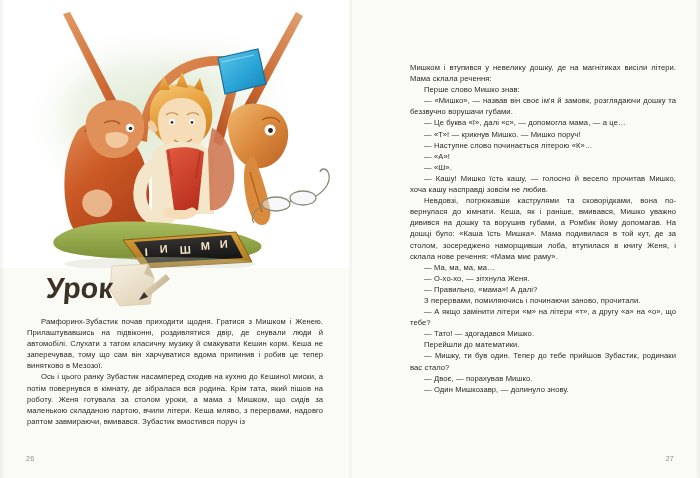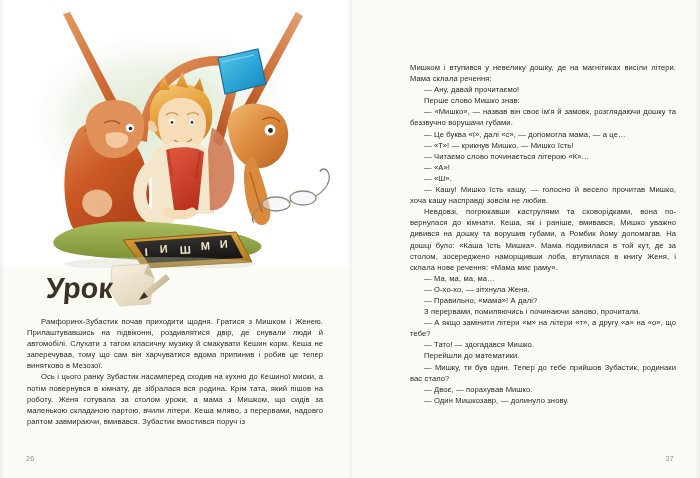--- a/index.html
+++ b/index.html
@@ -293,26 +293,25 @@
       <p class="para">Ось і цього ранку Зубастик насамперед сходив на кухню до Кешиної миски, а потім повернувся в кімнату, де зібралася вся родина. Крім тата, який пішов на роботу. Женя готувала за сто­лом уроки, а мама з Мишком, що сидів за маленькою складаною партою, вчили літери. Кеша мляво, з перервами, надовго раптом завмираючи, вмивався. Зубастик вмостився поруч із</p>
     </div>
 
     <div class="folio folio-left">26</div>
     <div class="edge-left"></div>
   </div>
 
   <div class="page page-right">
     <div class="col-text col-right-text inner" id="right-body">
         <p class="para noindent">Мишком і втупився у невелику дошку, де на магнітиках висіли літери. Мама склала речення:</p>
-        <p class="para line-dash">— Ану, давай прочитаємо!</p>
         <p class="para">Перше слово Мишко знав:</p>
         <p class="para line-dash">— «Мишко», — назвав він своє ім'я й замовк, розглядаючи до­шку та беззвучно ворушачи губами.</p>
         <p class="para line-dash">— Це буква «ї», далі «с», — допомогла мама, — а це…</p>
-        <p class="para line-dash">— «Т»! — крикнув Мишко. — Мишко їсть!</p>
-        <p class="para line-dash">— Читаємо слово починається літерою «К»…</p>
+        <p class="para line-dash">— «Т»! — крикнув Мишко. — Мишко поруч!</p>
+        <p class="para line-dash">— Наступне слово починається літерою «К»…</p>
         <p class="para line-dash">— «А»!</p>
         <p class="para line-dash">— «Ш».</p>
         <p class="para line-dash">— Кашу! Мишко їсть кашу, — голосно й весело прочитав Миш­ко, хоча кашу насправді зовсім не любив.</p>
         <p class="para">Невдовзі, погрюкавши каструлями та сковорідками, вона по­вернулася до кімнати. Кеша, як і раніше, вмивався, Мишко уваж­но дивився на дошку та ворушив губами, а Ромбик йому допо­магав. На дошці було: «Каша їсть Мишка». Мама подивилася в той кут, де за столом, зосереджено наморщивши лоба, втупила­ся в книгу Женя, і склала нове речення: «Мама миє раму».</p>
         <p class="para line-dash">— Ма, ма, ма, ма…</p>
         <p class="para line-dash">— О-хо-хо, — зітхнула Женя.</p>
         <p class="para line-dash">— Правильно, «мама»! А далі?</p>
         <p class="para">З перервами, помиляючись і починаючи заново, прочитали.</p>
         <p class="para line-dash">— А якщо замінити літери «м» на літери «т», а другу «а» на «о», що тебе?</p>
         <p class="para line-dash">— Тато! — здогадався Мишко.</p>

